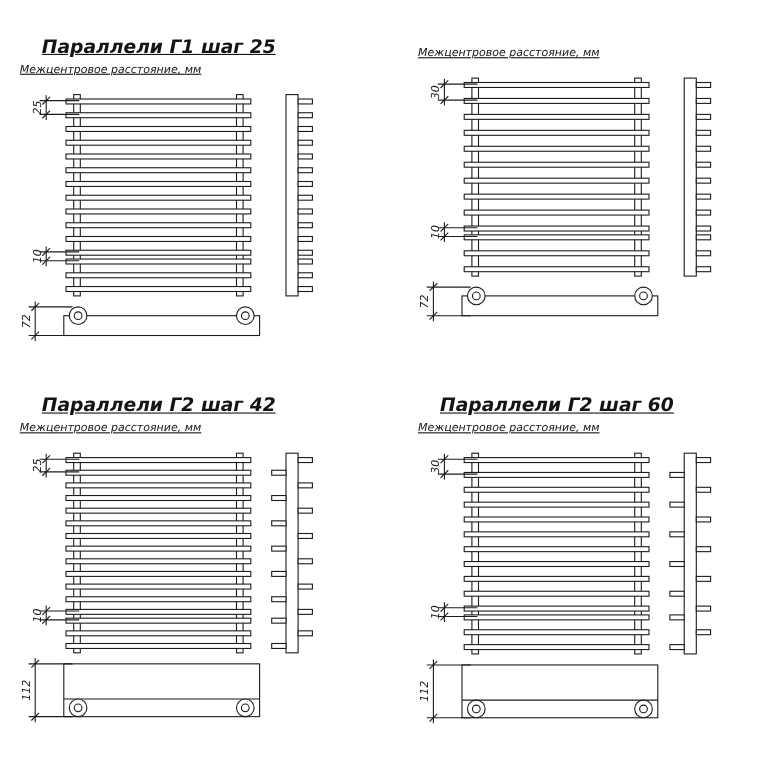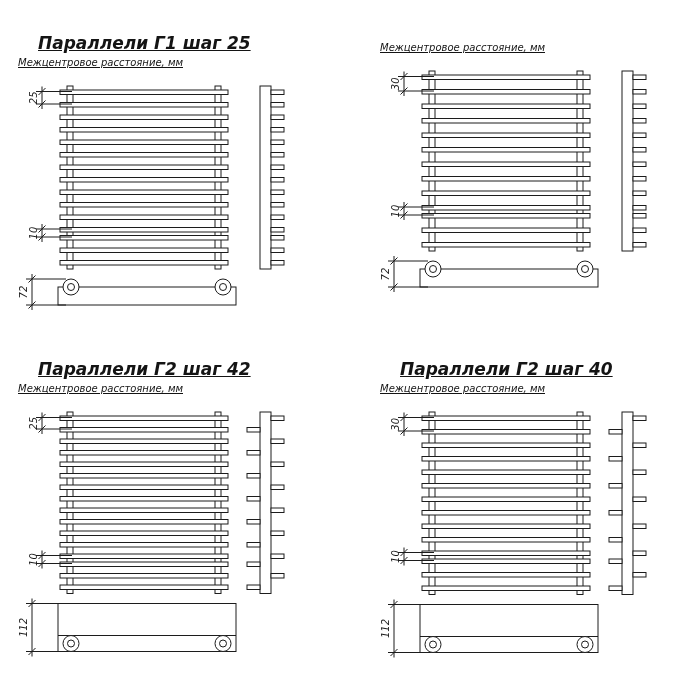--- a/index.html
+++ b/index.html
@@ -211,21 +211,21 @@
         <line x1="8" y1="205.5" x2="48" y2="205.5" stroke="#1c1c1c" stroke-width="1"></line>
         <line x1="8" y1="253.5" x2="48" y2="253.5" stroke="#1c1c1c" stroke-width="1"></line>
         <line x1="14" y1="200.5" x2="14" y2="258.5" stroke="#1c1c1c" stroke-width="1"></line>
         <line x1="10.5" y1="209" x2="17.5" y2="202" stroke="#1c1c1c" stroke-width="1"></line>
         <line x1="10.5" y1="257" x2="17.5" y2="250" stroke="#1c1c1c" stroke-width="1"></line>
         <text x="9" y="229.5" fill="#1c1c1c" font-size="10px" font-style="italic" font-family="DejaVu Sans, sans-serif" text-anchor="middle" transform="rotate(-90 9 229.5)">112</text>
       </svg>
   </div>
 
   <div class="panel p3">
-    <span class="panel-title">Параллели Г2 шаг 40</span>
+    <span class="panel-title">Параллели Г2 шаг 60</span>
     <span class="panel-subtitle">Межцентровое расстояние, мм</span>
     <svg class="drawing" width="330" height="262" viewBox="0 0 330 262">
         <rect x="49" y="14" width="6" height="182.5" fill="none" stroke="#1c1c1c" stroke-width="1"></rect>
         <rect x="197" y="14" width="6" height="182.5" fill="none" stroke="#1c1c1c" stroke-width="1"></rect>
         <rect x="42" y="18" width="168" height="4.5" fill="#ffffff" stroke="#1c1c1c" stroke-width="1"></rect>
         <rect x="42" y="31.5" width="168" height="4.5" fill="#ffffff" stroke="#1c1c1c" stroke-width="1"></rect>
         <rect x="42" y="45" width="168" height="4.5" fill="#ffffff" stroke="#1c1c1c" stroke-width="1"></rect>
         <rect x="42" y="58.5" width="168" height="4.5" fill="#ffffff" stroke="#1c1c1c" stroke-width="1"></rect>
         <rect x="42" y="72" width="168" height="4.5" fill="#ffffff" stroke="#1c1c1c" stroke-width="1"></rect>
         <rect x="42" y="85.5" width="168" height="4.5" fill="#ffffff" stroke="#1c1c1c" stroke-width="1"></rect>

